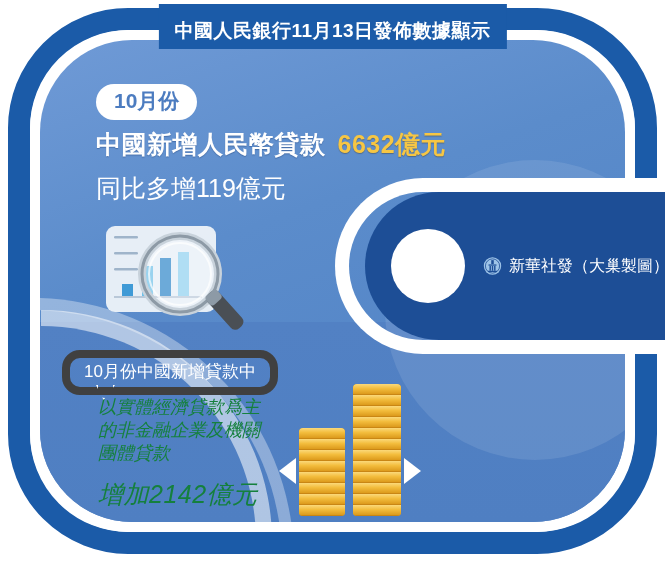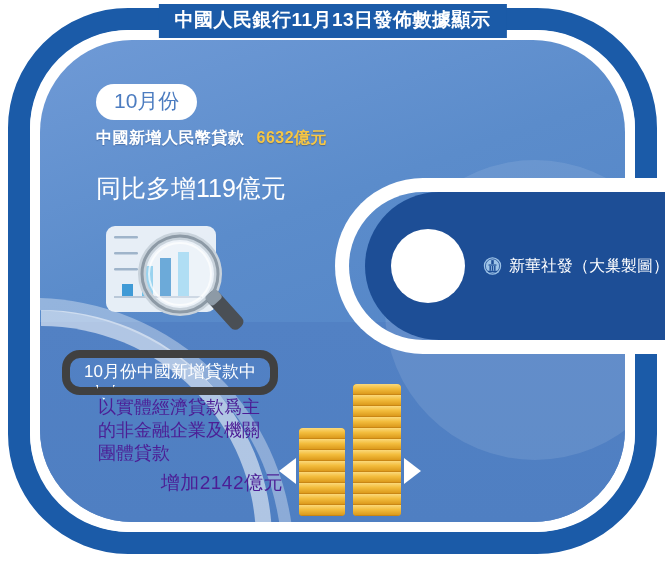--- a/index.html
+++ b/index.html
@@ -75,21 +75,21 @@
     width:300px;height:300px;
     border-radius:50%;
     background:rgba(255,255,255,.10);
   }
 
   
   .title-bar{
     position:absolute;
     left:50%;transform:translateX(-50%);
     top:4px;
-    padding:3px 16px 5px;
+    padding:14px 16px 5px;
     background:#1b5ba8;
     color:#ffffff;
     font-size:19px;
     font-weight:700;
     letter-spacing:.5px;
     white-space:nowrap;
     z-index:40;
   }
 
   
@@ -137,29 +137,29 @@
 
   
   .month-pill{
     position:absolute;
     left:96px;top:84px;
     padding:3px 18px 5px;
     background:#ffffff;
     border-radius:20px;
     color:#4c7cc0;
     font-size:21px;
-    font-weight:400;
+    font-weight:700;
     z-index:30;
   }
 
   
   .headline{
     position:absolute;
     left:96px;top:128px;
-    font-size:16px;
+    font-size:25px;
     font-weight:700;
     color:#ffffff;
     white-space:nowrap;
     letter-spacing:.5px;
     z-index:30;
     text-shadow:0 1px 1px rgba(20,50,100,.35);
   }
   .headline .amount{
     color:#f6c644;
     margin-left:12px;
@@ -205,36 +205,36 @@
     border-bottom:2px solid #ffffff;
     border-radius:0 0 50% 50%;
     transform:skewX(0deg) scaleX(1);
     clip-path:polygon(0 0,100% 0,40% 100%);
   }
 
   
   .stat{
     position:absolute;
     z-index:30;
-    color:#4c1d95;
+    color:#15803d;
+    font-style:italic;
   }
   .stat-left{left:98px;top:396px;width:185px;}
   .stat-right{left:400px;top:390px;width:180px;}
 
   .stat .desc{
     font-size:18px;
     line-height:1.28;
     white-space:pre-line;
   }
   .stat .value{
-    margin-top:5px;
-    font-size:19px;
+    margin-top:13px;
+    font-size:25px;
     letter-spacing:.5px;
     white-space:nowrap;
-    text-align:right;
   }
 
   
   .coins{
     position:absolute;
     left:295px;top:388px;
     width:110px;height:128px;
     z-index:31;
   }
   .stack{

